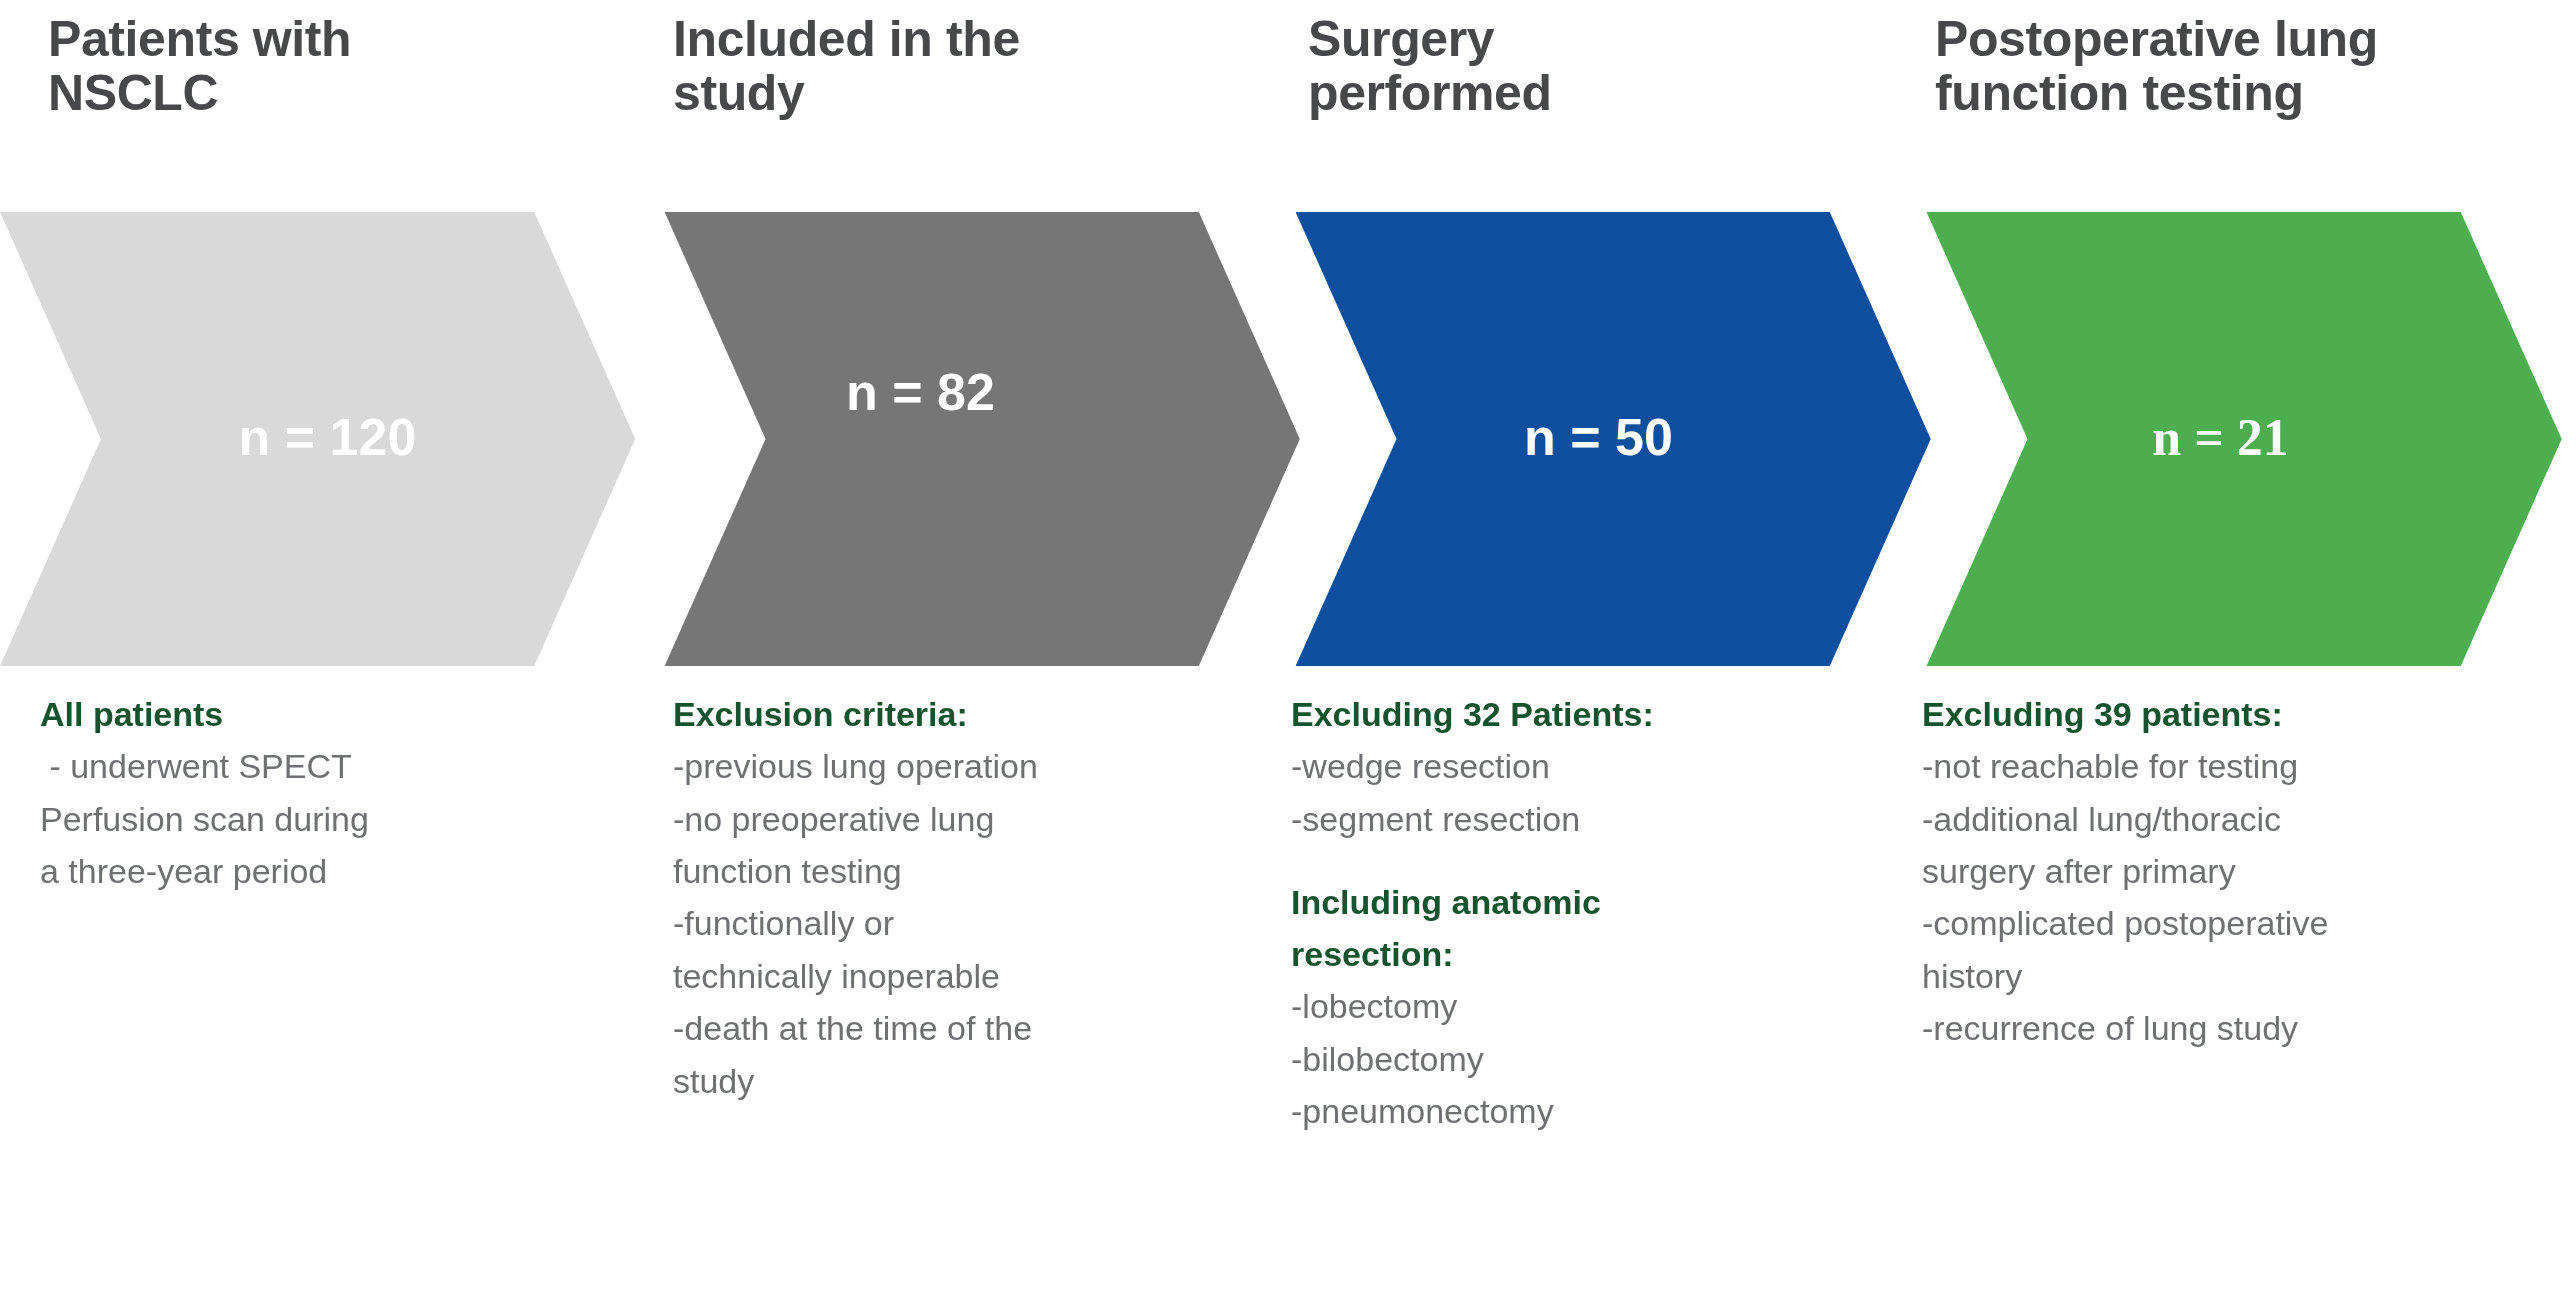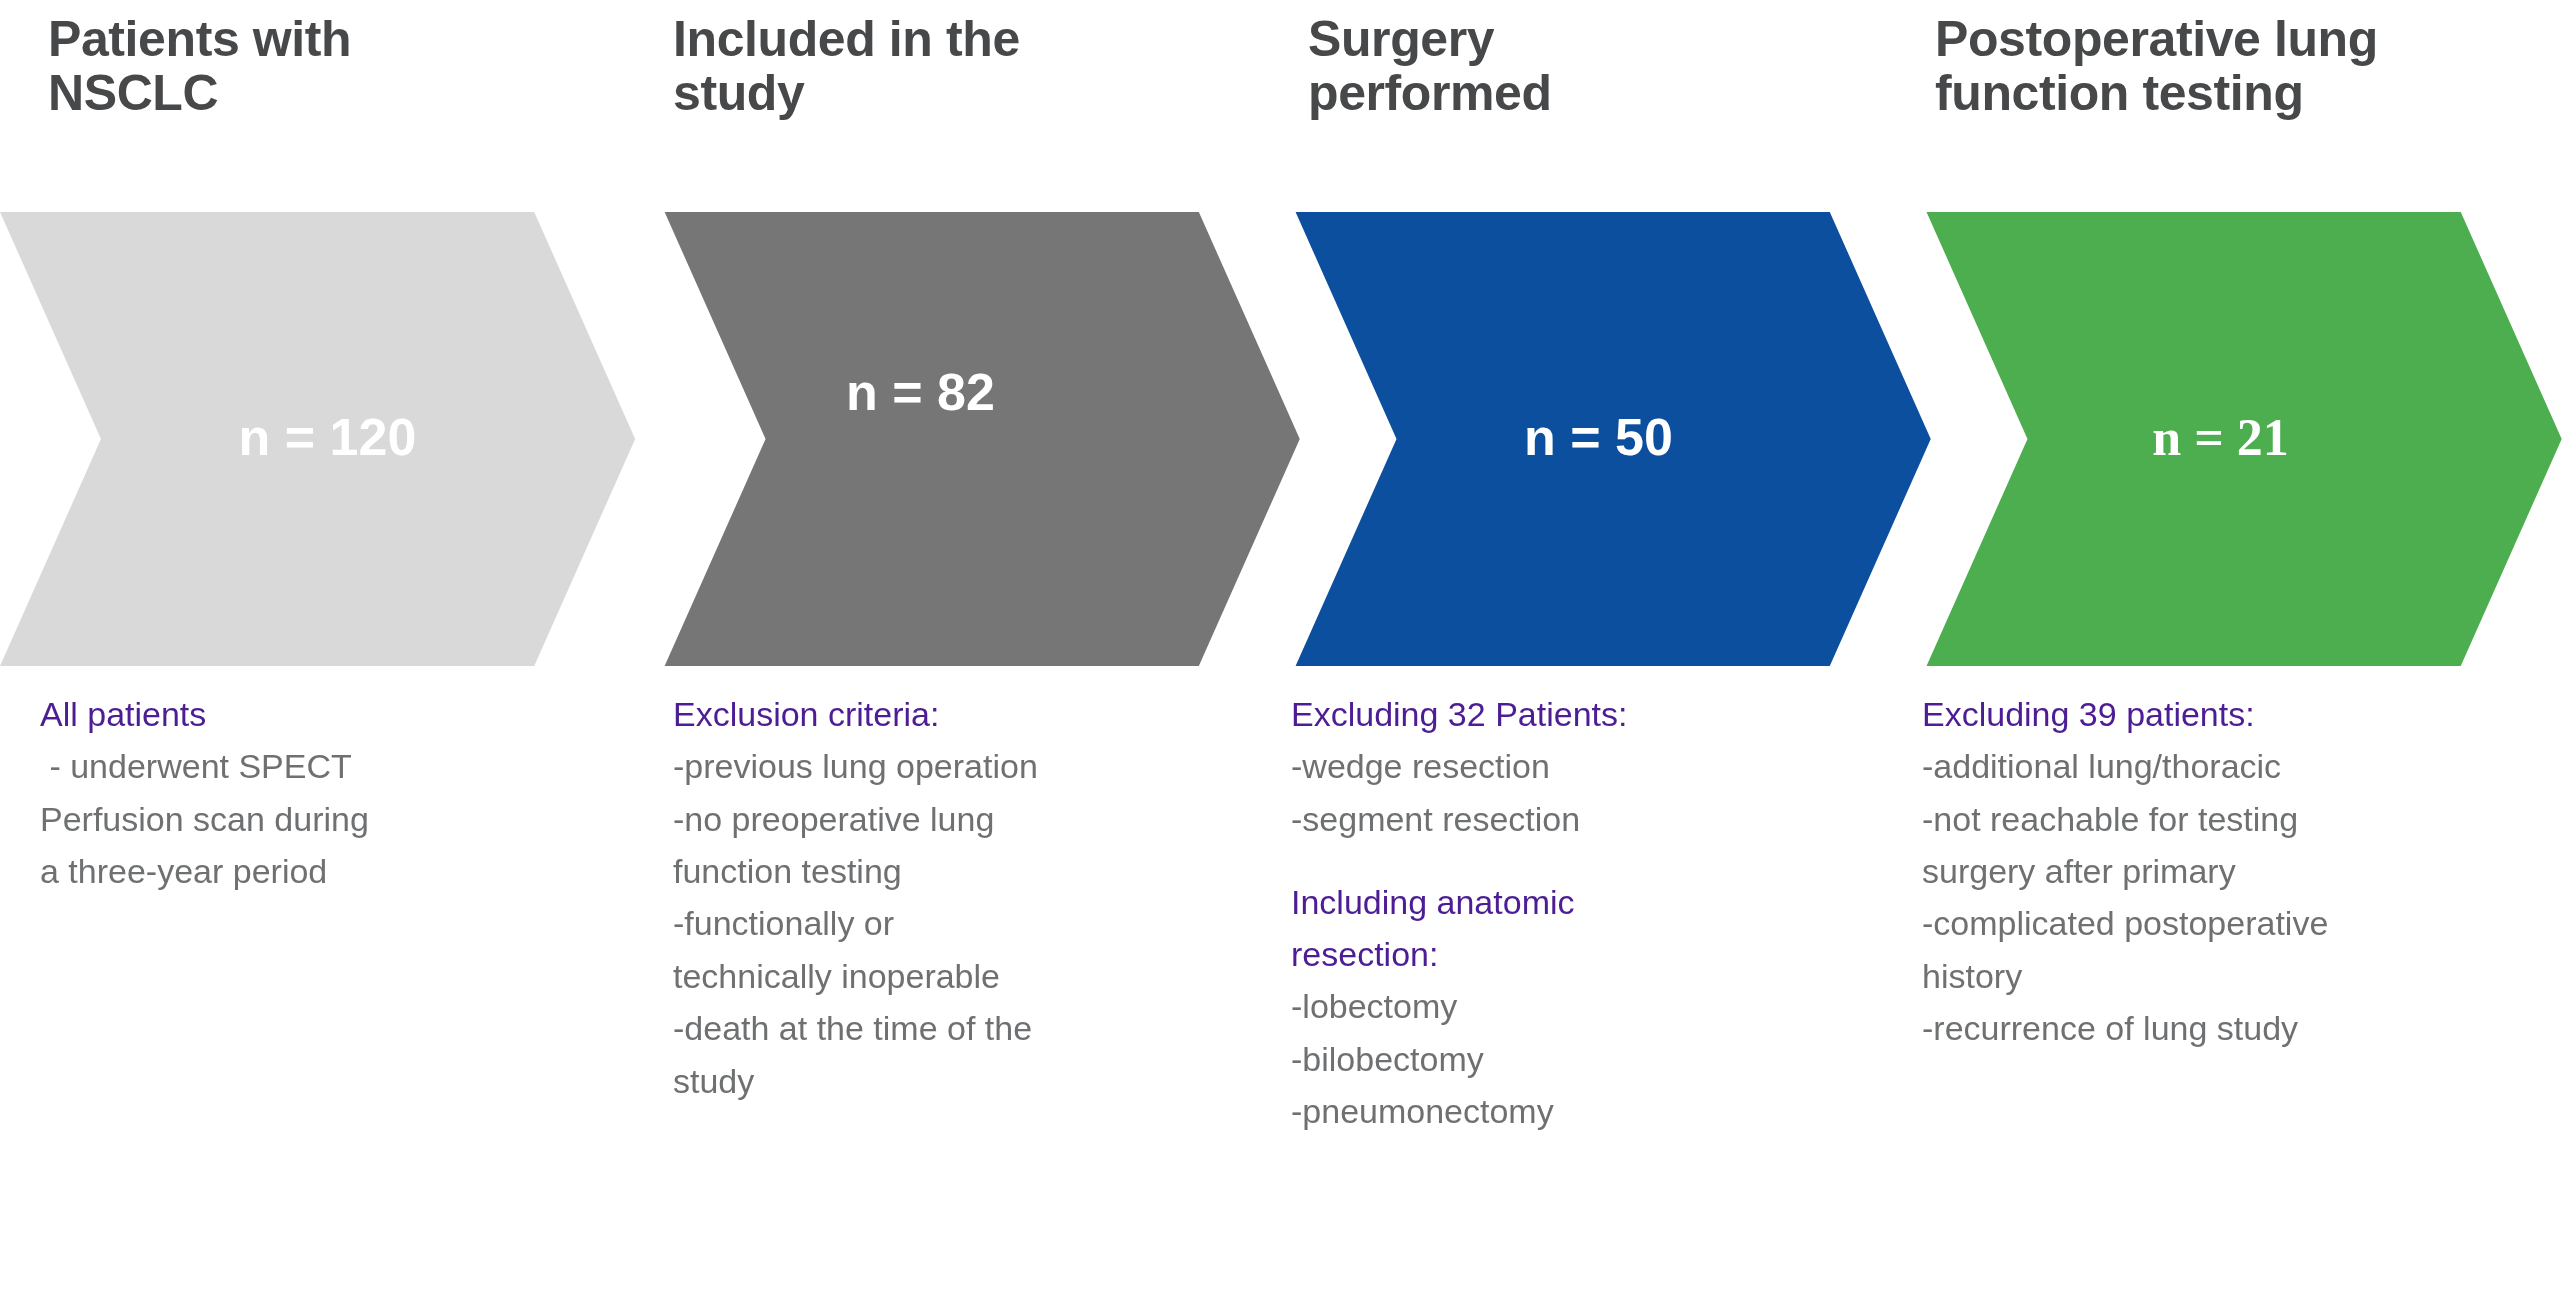--- a/index.html
+++ b/index.html
@@ -92,22 +92,22 @@
   .body-col.b1 { left: 40px;   width: 538px; }
   .body-col.b2 { left: 673px;  width: 572px; }
   .body-col.b3 { left: 1291px; width: 522px; }
   .body-col.b4 { left: 1922px; width: 639px; }
 
   .body-line {
     display: block;
     white-space: pre;
   }
   .body-line.bold {
-    font-weight: normal;
-    color: #4c1d95;
+    font-weight: bold;
+    color: #14532d;
   }
   .body-line.spacer {
     height: 0.9em;
   }
 </style>
 </head>
 <body>
 
 <div class="canvas">
 
@@ -164,22 +164,22 @@
         <span class="body-line">-segment resection</span>
         <span class="body-line spacer">&nbsp;</span>
         <span class="body-line bold">Including anatomic</span>
         <span class="body-line bold">resection:</span>
         <span class="body-line">-lobectomy</span>
         <span class="body-line">-bilobectomy</span>
         <span class="body-line">-pneumonectomy</span>
       </div>
     <div class="body-col b4">
         <span class="body-line bold">Excluding 39 patients:</span>
+        <span class="body-line">-not reachable for testing</span>
         <span class="body-line">-additional lung/thoracic</span>
-        <span class="body-line">-not reachable for testing</span>
         <span class="body-line">surgery after primary</span>
         <span class="body-line">-complicated postoperative</span>
         <span class="body-line">history</span>
         <span class="body-line">-recurrence of lung study</span>
       </div>
   </div>
 
 </div>
 
 

